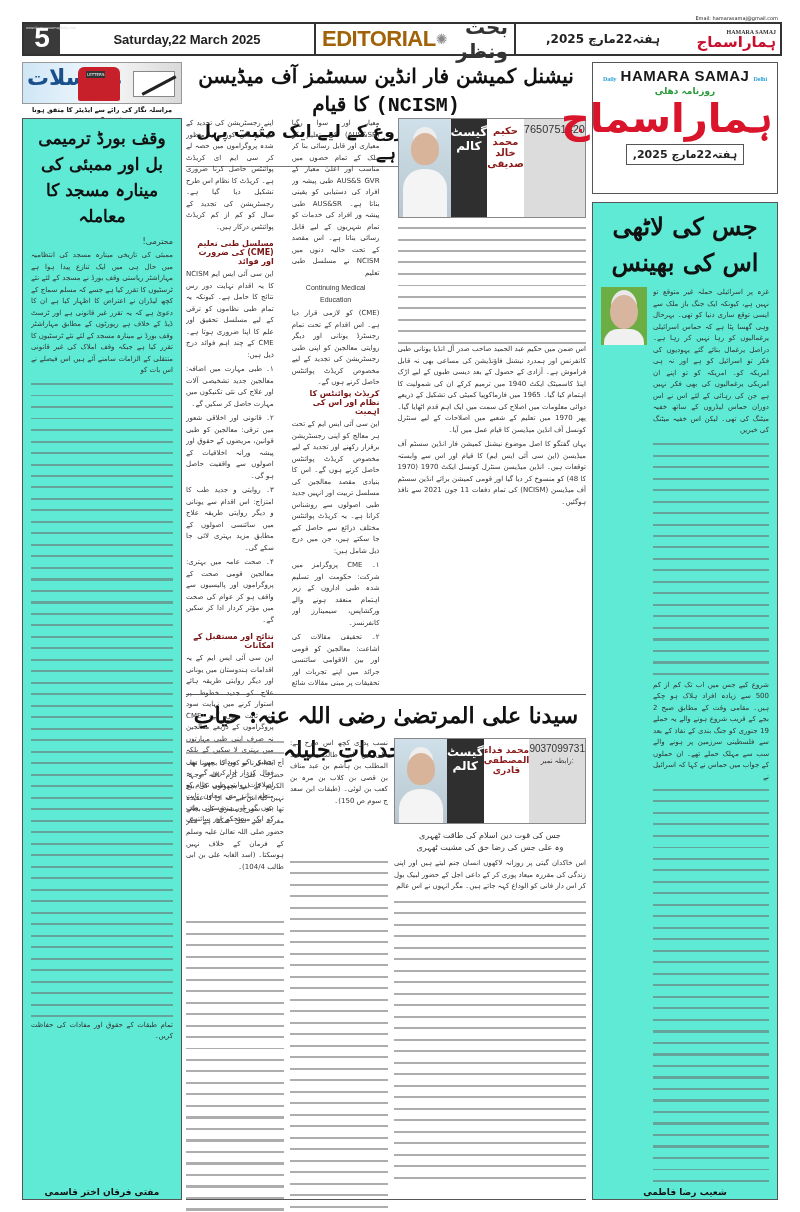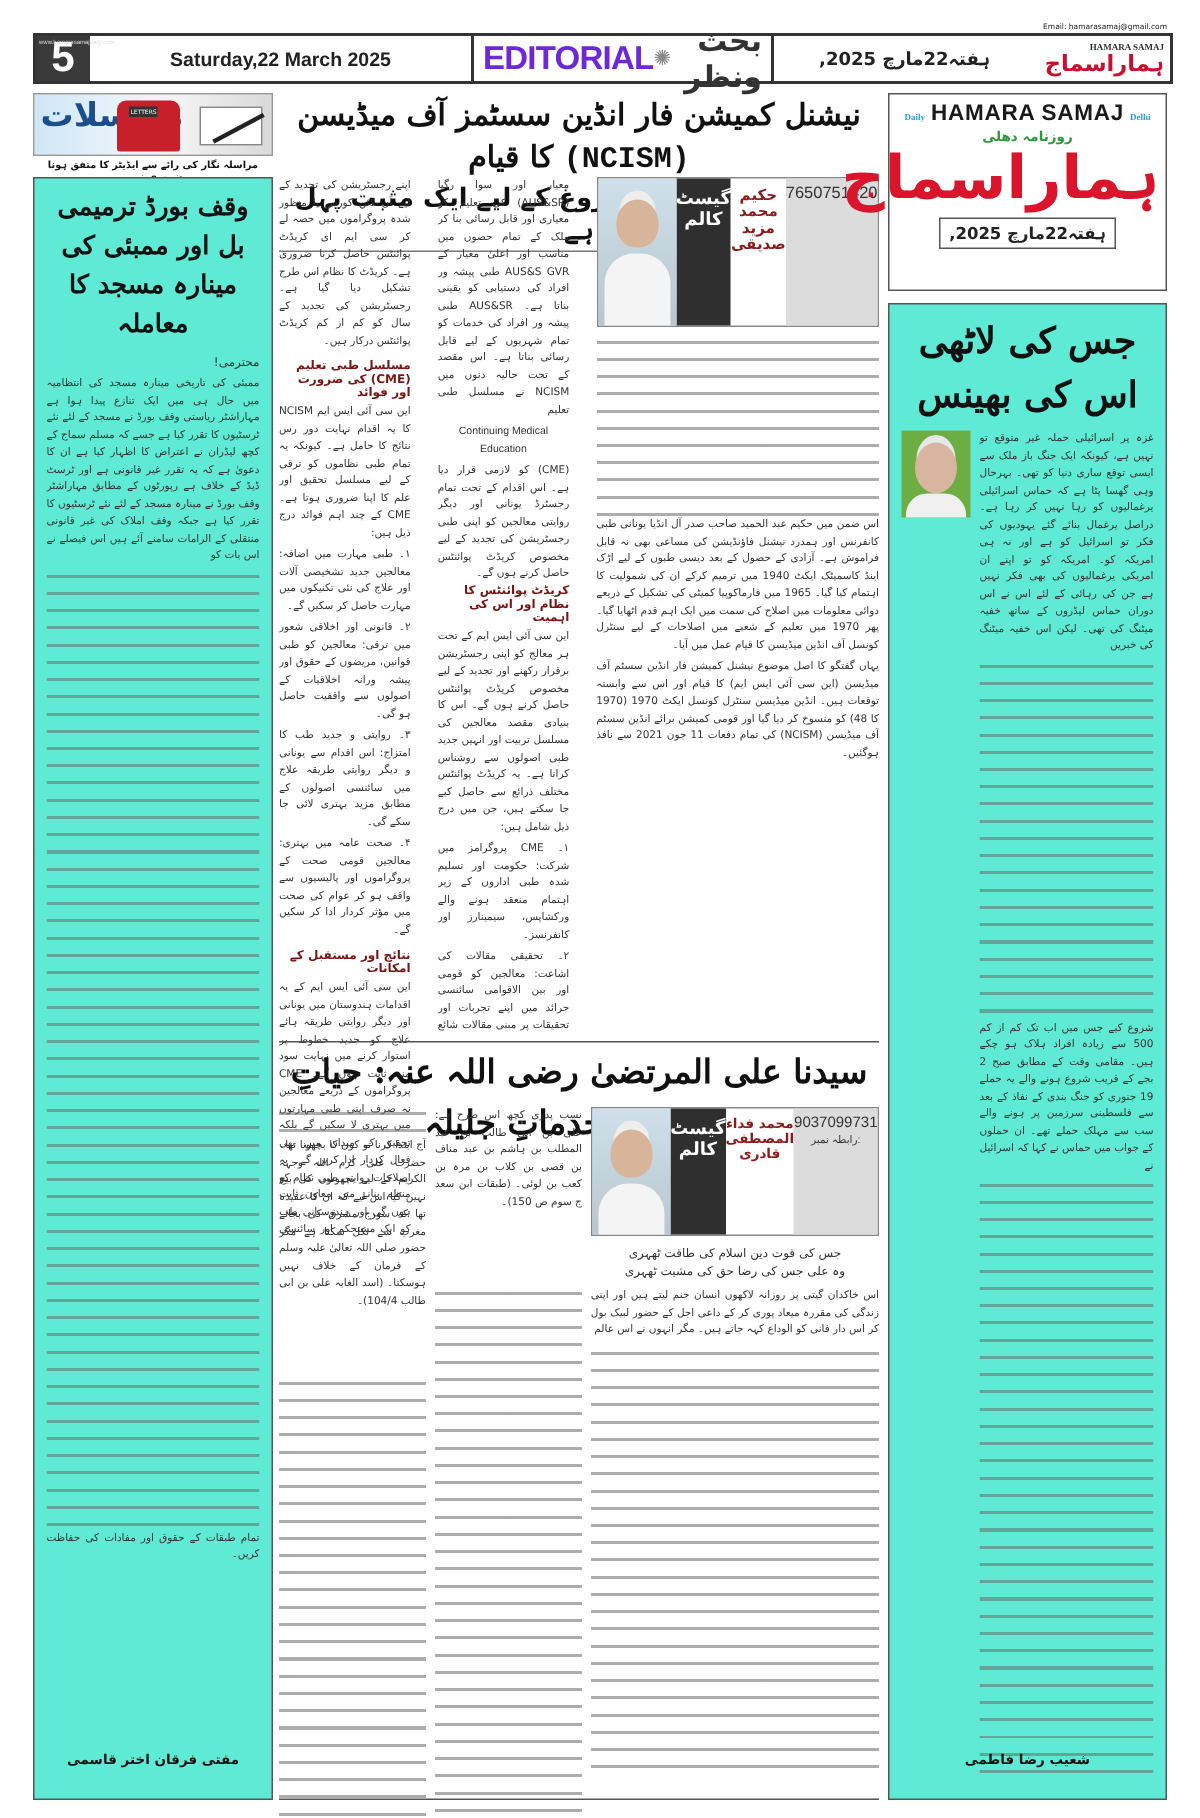--- a/index.html
+++ b/index.html
@@ -5,21 +5,21 @@
   * { box-sizing: border-box; margin: 0; padding: 0; }
   html, body { width: 800px; height: 1212px; background: #ffffff; overflow: hidden; }
   body { font-family: "DejaVu Sans", sans-serif; color: #222; position: relative; }
 
   
   .strip { position: absolute; left: 22px; top: 22px; width: 760px; height: 34px; border: 2px solid #333; display: flex; }
   .page-num { width: 36px; background: #3a3a3a; color: #fff; font: bold 28px "Liberation Sans", sans-serif; display: flex; align-items: flex-end; justify-content: center; position: relative; }
   .page-num .url { position: absolute; top: 1px; left: 2px; font-size: 4px; color: #ddd; font-weight: normal; white-space: nowrap; }
   .date-en { flex: 0 0 256px; display: flex; align-items: center; justify-content: center; font: bold 13px "Liberation Sans", sans-serif; color: #222; border-right: 2px solid #333; }
   .editorial { flex: 0 0 200px; display: flex; align-items: center; justify-content: space-between; padding: 0 6px; border-right: 2px solid #333; }
-  .editorial .en { font: bold 22px "Liberation Sans", sans-serif; letter-spacing: -0.5px; color: #6d28d9; }
+  .editorial .en { font: bold 22px "Liberation Sans", sans-serif; letter-spacing: -0.5px; color: #a16207; }
   .editorial .star { font-size: 14px; color: #888; }
   .editorial .ur { font: bold 20px "DejaVu Sans", sans-serif; color: #333; direction: rtl; }
   .date-ur { flex: 1; display: flex; align-items: center; justify-content: center; font: bold 12px "DejaVu Sans", sans-serif; direction: rtl; color: #222; }
   .mini-logo { flex: 0 0 90px; display: flex; flex-direction: column; align-items: flex-end; justify-content: center; padding-right: 4px; position: relative; }
   .mini-logo .email { position: absolute; top: -9px; right: 2px; font-size: 5px; color: #222; }
   .mini-logo .en { font: bold 6px "Liberation Serif", serif; color: #333; }
   .mini-logo .ur { font: bold 15px "DejaVu Sans", sans-serif; color: #c8102e; direction: rtl; line-height: 1; }
 
   
   .col { position: absolute; top: 62px; bottom: 12px; }
@@ -38,21 +38,21 @@
   .mail-banner { height: 42px; border: 1px solid #999; background: linear-gradient(90deg,#cfe6f5 0%,#e8f3fb 35%,#f3f3f3 60%,#d9d9d9 100%); position: relative; overflow: hidden; }
   .mail-banner .post-box { position: absolute; left: 55px; top: 4px; width: 42px; height: 34px; background: #c8202a; border-radius: 6px 6px 2px 2px; }
   .mail-banner .post-box span { position: absolute; top: 4px; left: 8px; font-size: 4px; color: #fff; background: #333; padding: 1px; }
   .mail-banner .title { position: absolute; left: 4px; top: 2px; font: bold 22px "DejaVu Sans", sans-serif; color: #1a4f8c; direction: rtl; }
   .mail-banner .pen { position: absolute; right: 6px; top: 8px; width: 42px; height: 26px; background: #fff; border: 1px solid #888; }
   .mail-banner .pen:after { content: ""; position: absolute; left: 6px; top: 12px; width: 38px; height: 3px; background: #222; transform: rotate(-28deg); }
   .mail-strip { background: #fff; font-size: 6.5px; direction: rtl; text-align: center; color: #111; font-weight: bold; padding: 2px 0; border-bottom: 1px solid #999; }
   .letter-box { position: absolute; top: 56px; left: 0; right: 0; bottom: 0; padding: 6px 8px; }
   .letter-head { direction: rtl; text-align: center; font: bold 17px "DejaVu Serif", serif; line-height: 26px; color: #111; margin-bottom: 8px; }
   .salutation { direction: rtl; font-size: 8px; color: #333; margin-bottom: 4px; }
-  .byline { direction: rtl; text-align: center; font: bold 9px "DejaVu Sans", sans-serif; color: #111; position: absolute; bottom: 20px; left: 0; right: 0; }
+  .byline { direction: rtl; text-align: center; font: bold 9px "DejaVu Sans", sans-serif; color: #111; position: absolute; bottom: 2px; left: 0; right: 0; }
 
   
   .headline1 { direction: rtl; text-align: center; font: bold 20px "DejaVu Serif", serif; color: #111; line-height: 28px; }
   .headline1 .ncism { font-family: Liberation Mono, monospace; font-weight: bold; }
   .headline2 { direction: rtl; text-align: center; font: bold 17px "DejaVu Sans", sans-serif; color: #111; line-height: 22px; border-bottom: 1px solid #777; padding-bottom: 2px; }
   .article1 { position: absolute; top: 56px; left: 0; right: 0; height: 574px; display: flex; gap: 18px; }
   .article1 .c { flex: 1; position: relative; }
   .guest-box { border: 1px solid #888; height: 100px; display: flex; background: #fff; margin-bottom: 6px; }
   .guest-box .photo { width: 52px; background: linear-gradient(#cfe0ea, #b8c7cf); position: relative; overflow: hidden; }
   .guest-box .photo:before { content: ""; position: absolute; left: 12px; top: 14px; width: 28px; height: 32px; background: #d8b49a; border-radius: 50% 50% 45% 45%; box-shadow: 0 -8px 0 -2px #eee; }
@@ -171,21 +171,21 @@
         <p>۱۔ CME پروگرامز میں شرکت: حکومت اور تسلیم شدہ طبی اداروں کے زیر اہتمام منعقد ہونے والے ورکشاپس، سیمینارز اور کانفرنسز۔</p>
         <p>۲۔ تحقیقی مقالات کی اشاعت: معالجین کو قومی اور بین الاقوامی سائنسی جرائد میں اپنے تجربات اور تحقیقات پر مبنی مقالات شائع کرنے کی ترغیب دی جا رہی ہے تاکہ وہ تحقیق کے میدان میں بھی اپنا حصہ ڈال سکیں۔</p>
       </div>
     </div>
 
     <div class="c">
       <div class="guest-box">
         <div class="photo"></div>
         <div class="info">
           <div class="label">گیسٹ کالم</div>
-          <div class="name">حکیم محمد مزید صدیقی</div>
+          <div class="name">حکیم محمد خالد صدیقی</div>
           <div class="phone">7650751420</div>
         </div>
       </div>
       <div class="lines" style="height:460px;">
         <div class="ruled" style="height:120px;"></div>
         <p>اس ضمن میں حکیم عبد الحمید صاحب صدر آل انڈیا یونانی طبی کانفرنس اور ہمدرد نیشنل فاؤنڈیشن کی مساعی بھی نہ قابل فراموش ہے۔ آزادی کے حصول کے بعد دیسی طبوں کے لیے اڑک اینڈ کاسمیٹک ایکٹ 1940 میں ترمیم کرکے ان کی شمولیت کا اہتمام کیا گیا۔ 1965 میں فارماکوپیا کمیٹی کی تشکیل کے ذریعے دوائی معلومات میں اصلاح کی سمت میں ایک اہم قدم اٹھایا گیا۔ پھر 1970 میں تعلیم کے شعبے میں اصلاحات کے لیے سنٹرل کونسل آف انڈین میڈیسن کا قیام عمل میں آیا۔</p>
         <p>یہاں گفتگو کا اصل موضوع نیشنل کمیشن فار انڈین سسٹم آف میڈیسن (این سی آئی ایس ایم) کا قیام اور اس سے وابستہ توقعات ہیں۔ انڈین میڈیسن سنٹرل کونسل ایکٹ 1970 (1970 کا 48) کو منسوخ کر دیا گیا اور قومی کمیشن برائے انڈین سسٹم آف میڈیسن (NCISM) کی تمام دفعات 11 جون 2021 سے نافذ ہوگئیں۔</p>
       </div>
     </div>
   </div>

